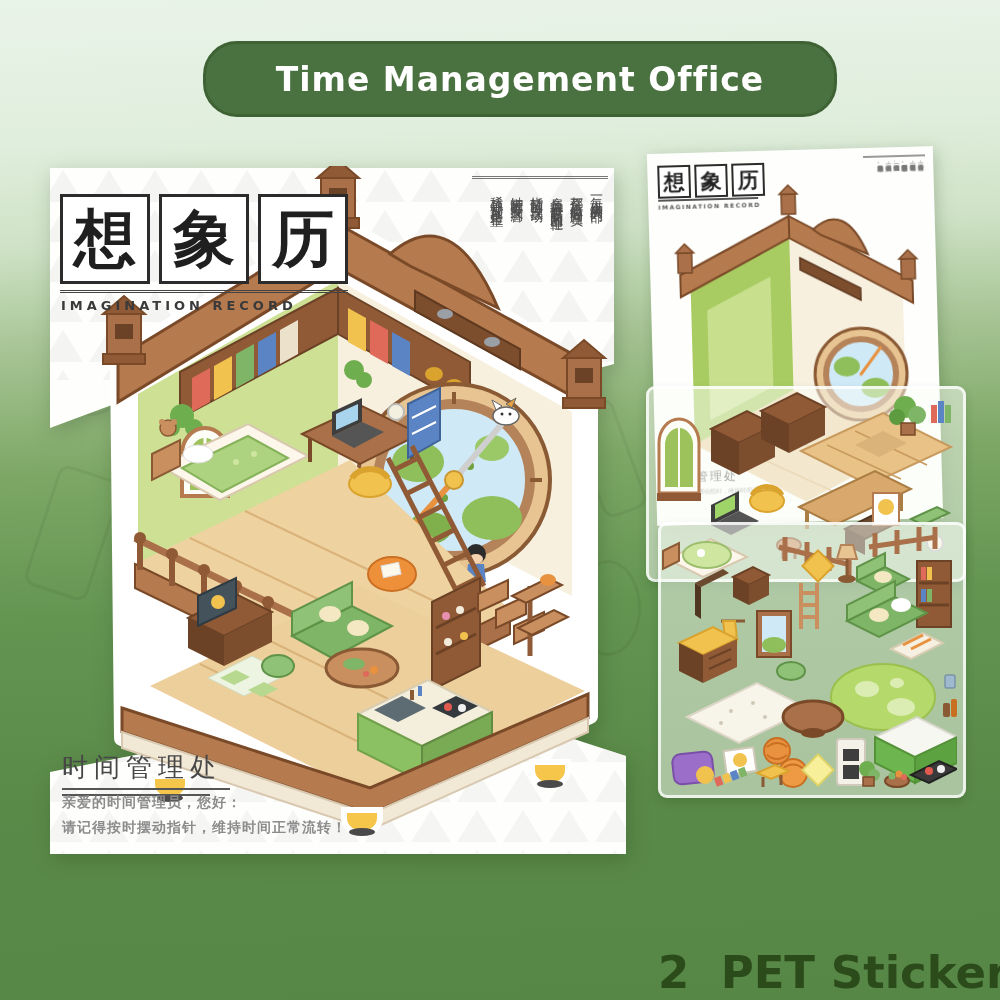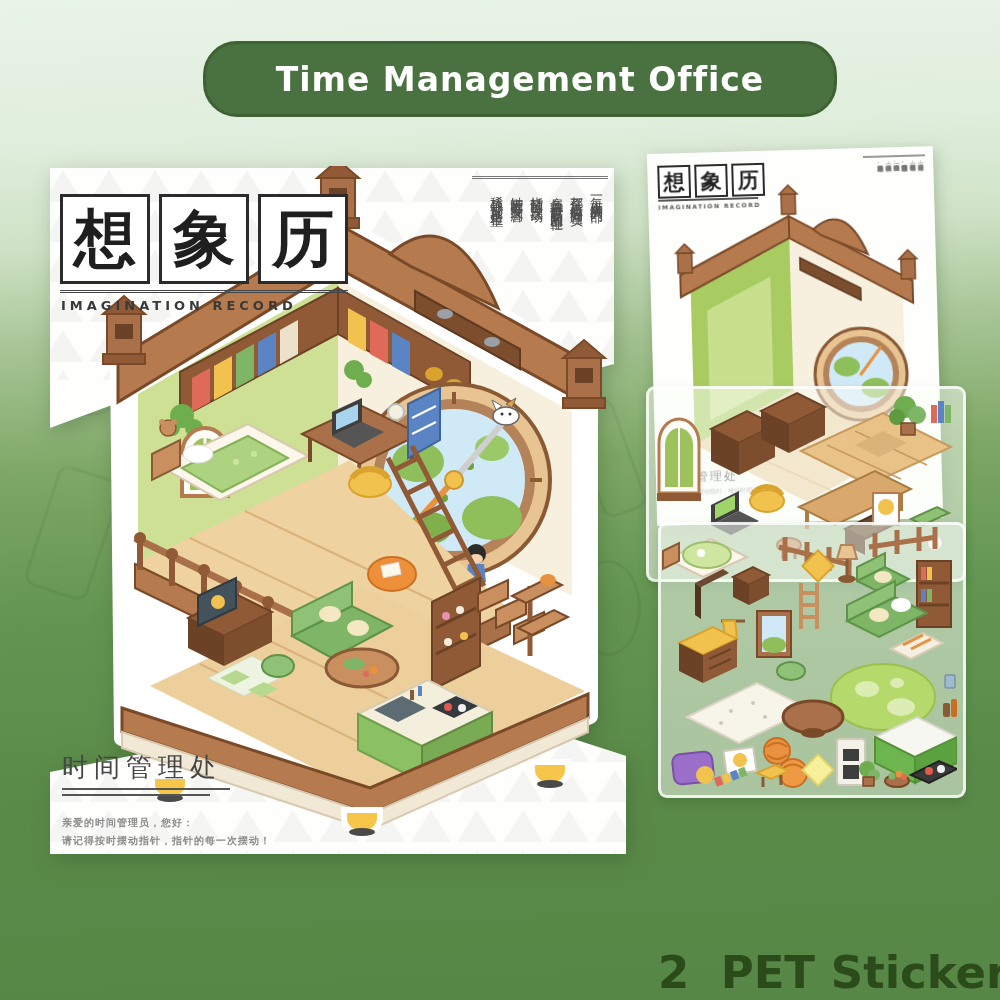--- a/index.html
+++ b/index.html
@@ -27,21 +27,21 @@
   .poster-sub{position:absolute;left:21px;top:132px;width:300px;
     font-size:13px;font-weight:bold;letter-spacing:4px;color:#3a3a3a;}
   .story{position:absolute;left:432px;top:10px;width:136px;height:254px;
     writing-mode:vertical-rl;text-orientation:upright;
     border-top:3px double #777;padding-top:7px;
     font-size:13px;color:#4c4c4c;letter-spacing:2px;}
   .story p{margin:0 5px;line-height:1.15;}
   .office{position:absolute;left:22px;top:584px;font-size:26px;color:#474747;letter-spacing:6px;}
   .office-line1{position:absolute;left:22px;top:622px;width:168px;border-top:2px solid #555;}
   .office-line2{position:absolute;left:22px;top:628px;width:148px;border-top:2px solid #555;}
-  .greeting{position:absolute;left:22px;top:648px;font-size:10px;font-weight:bold;
+  .greeting{position:absolute;left:22px;top:624px;font-size:14px;font-weight:bold;
     color:#8c8c8c;line-height:1.75;letter-spacing:1px;}
   .greeting p{margin:0;}
 
   
   .mini{position:absolute;left:652px;top:150px;width:286px;height:372px;
     transform:rotate(-1.6deg);filter:drop-shadow(2px 4px 8px rgba(30,60,25,0.25));}
   .mini .paper{position:absolute;left:0;top:0;width:286px;height:372px;background:#fefefc;}
   .mini-title-row{position:absolute;left:10px;top:12px;display:flex;gap:4px;}
   .mini-title-box{width:29px;height:29px;border:2px solid #2b2b2b;background:#fff;
     display:flex;align-items:center;justify-content:center;font-size:21px;font-weight:bold;color:#222;}
@@ -387,21 +387,21 @@
       <p>指针的每一次摆动、</p>
       <p>钟表的每一次滴答，</p>
       <p>稀疏寻常却又举足轻重。</p>
     </div>
 
     <div class="office">时间管理处</div>
     <div class="office-line1"></div>
     <div class="office-line2"></div>
     <div class="greeting">
       <p>亲爱的时间管理员，您好：</p>
-      <p>请记得按时摆动指针，指针的每一次摆动！</p>
+      <p>请记得按时摆动指针，维持时间正常流转！</p>
     </div>
   </div>
 
   <div class="mini">
     <div class="paper"></div>
     <svg width="286" height="372" viewBox="0 0 286 372" style="position:absolute;left:0;top:0;">
 
       <polygon points="40,138 140,86 140,240 40,292" fill="#a8cc62"></polygon>
       <polygon points="56,158 120,126 120,236 56,268" fill="#c8e08e"></polygon>
       <polygon points="140,86 252,148 252,300 140,240" fill="#f8f0df"></polygon>

